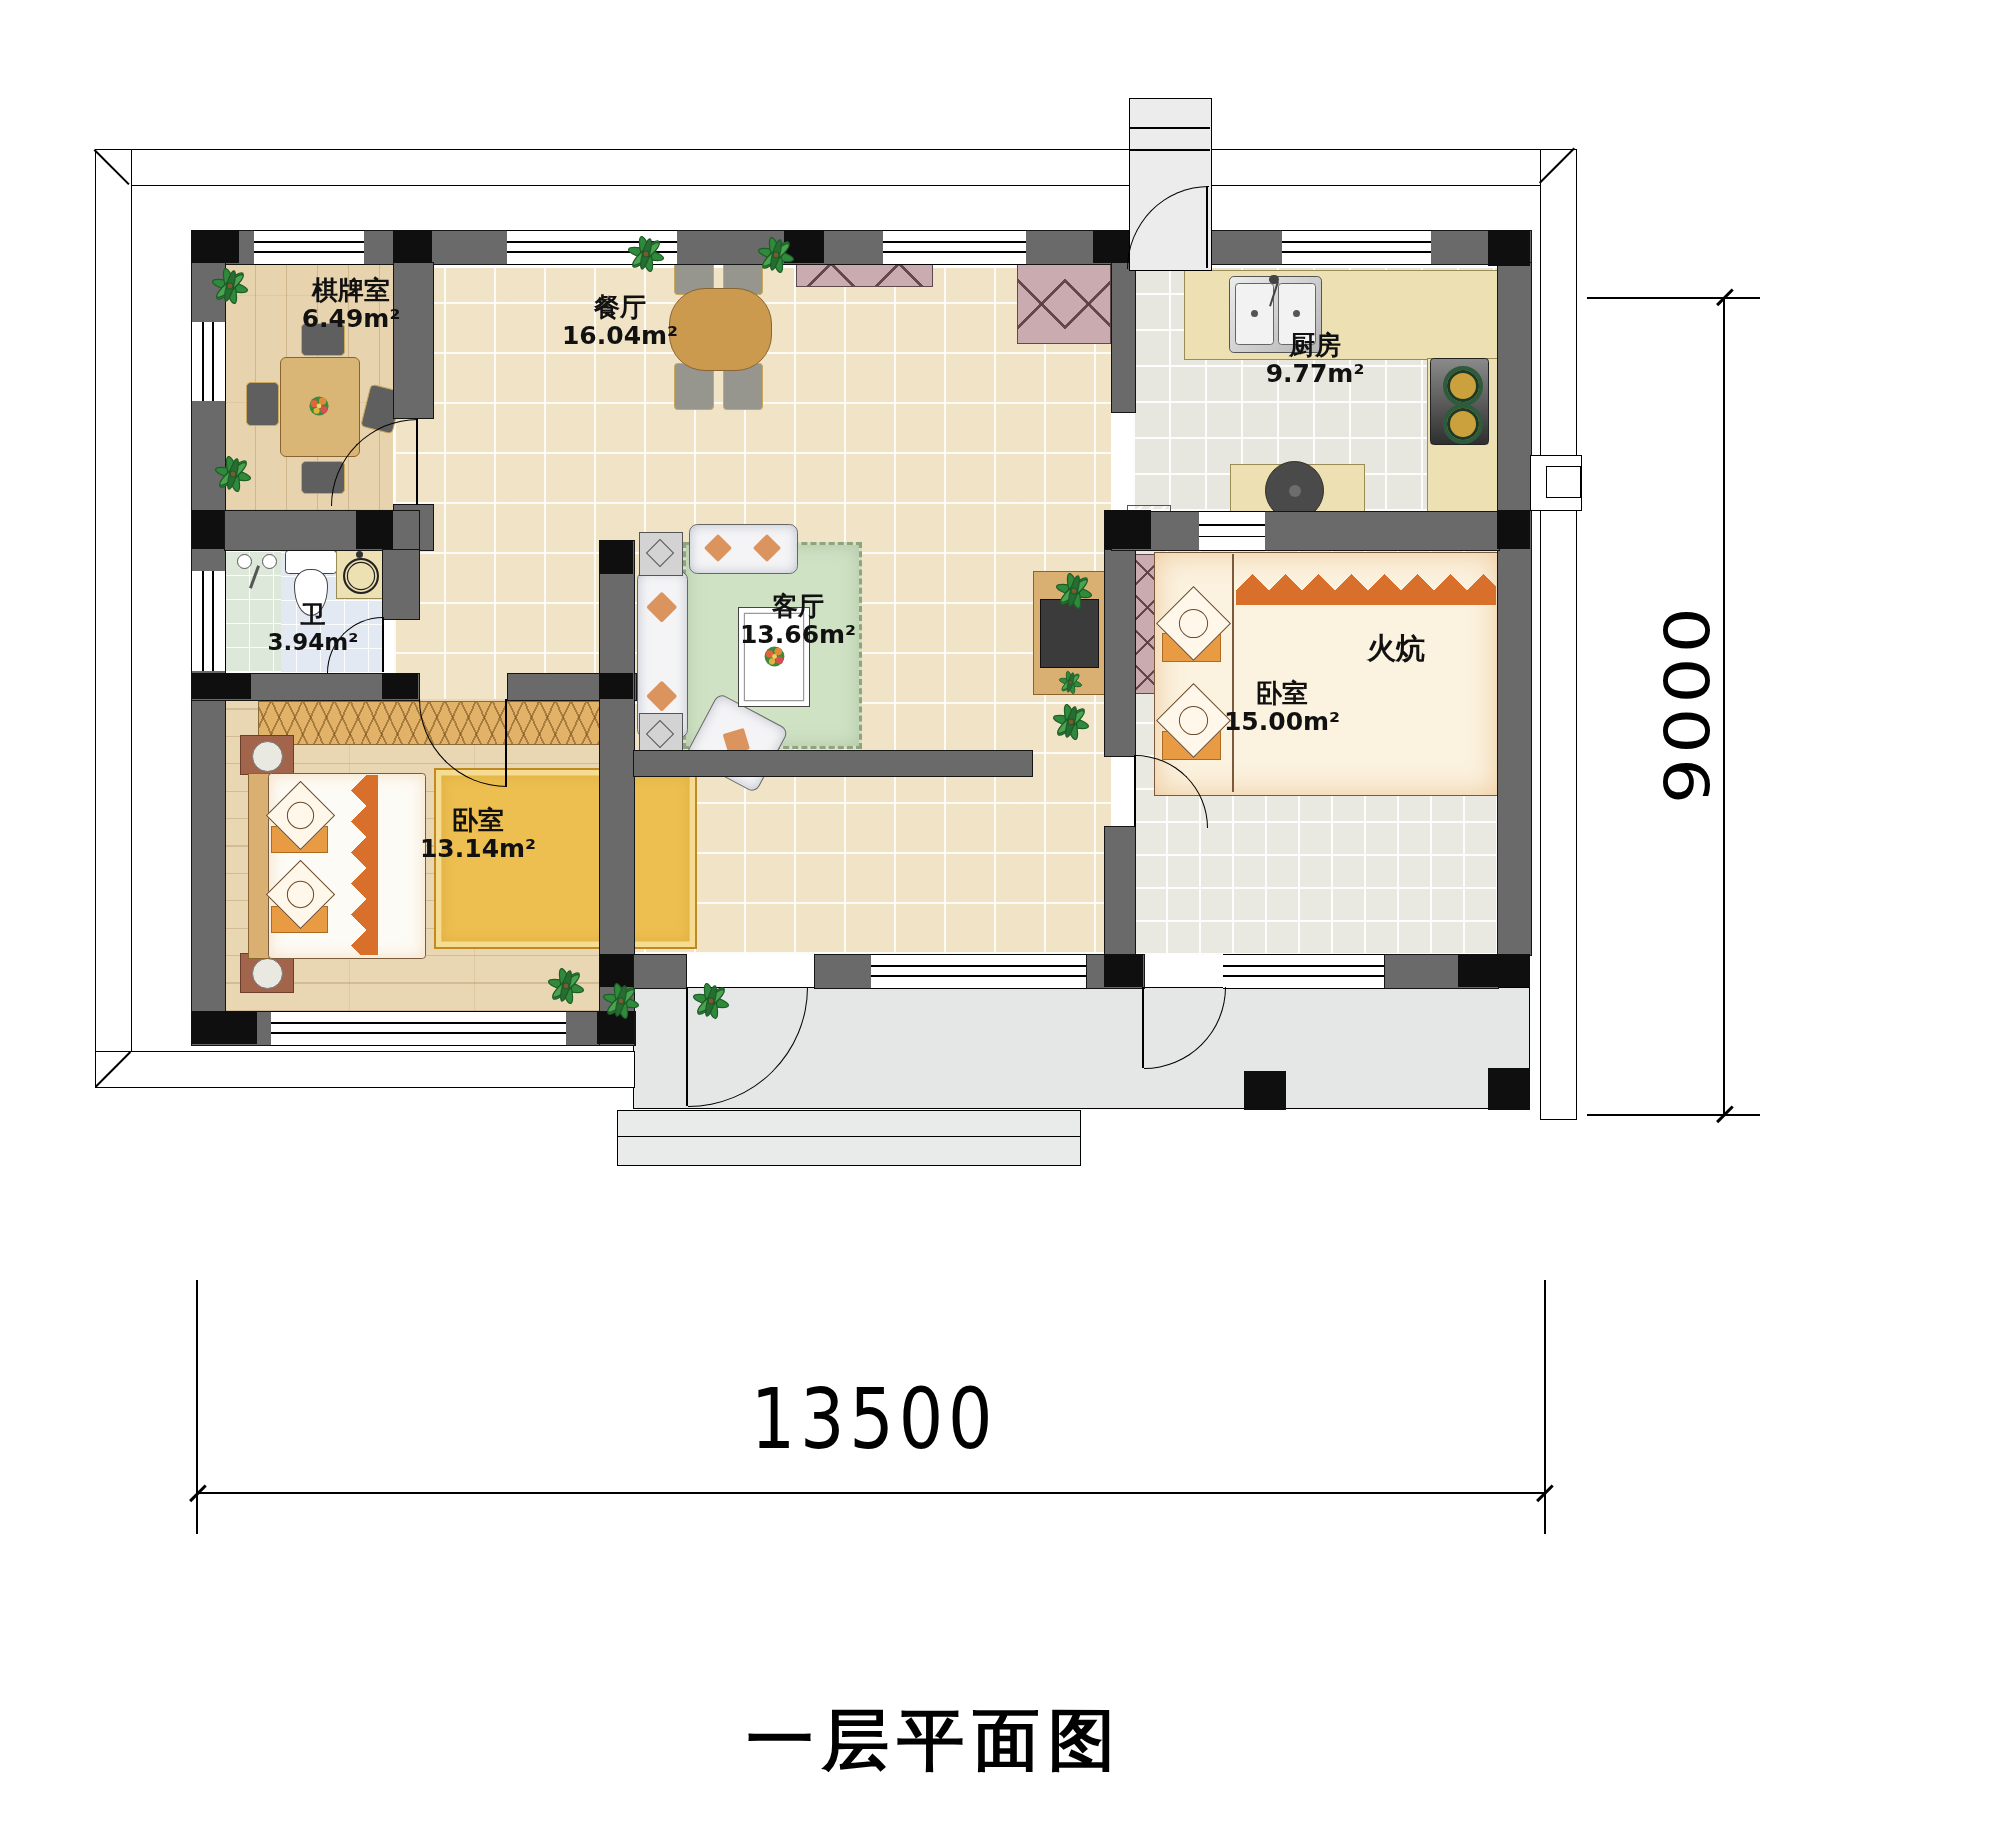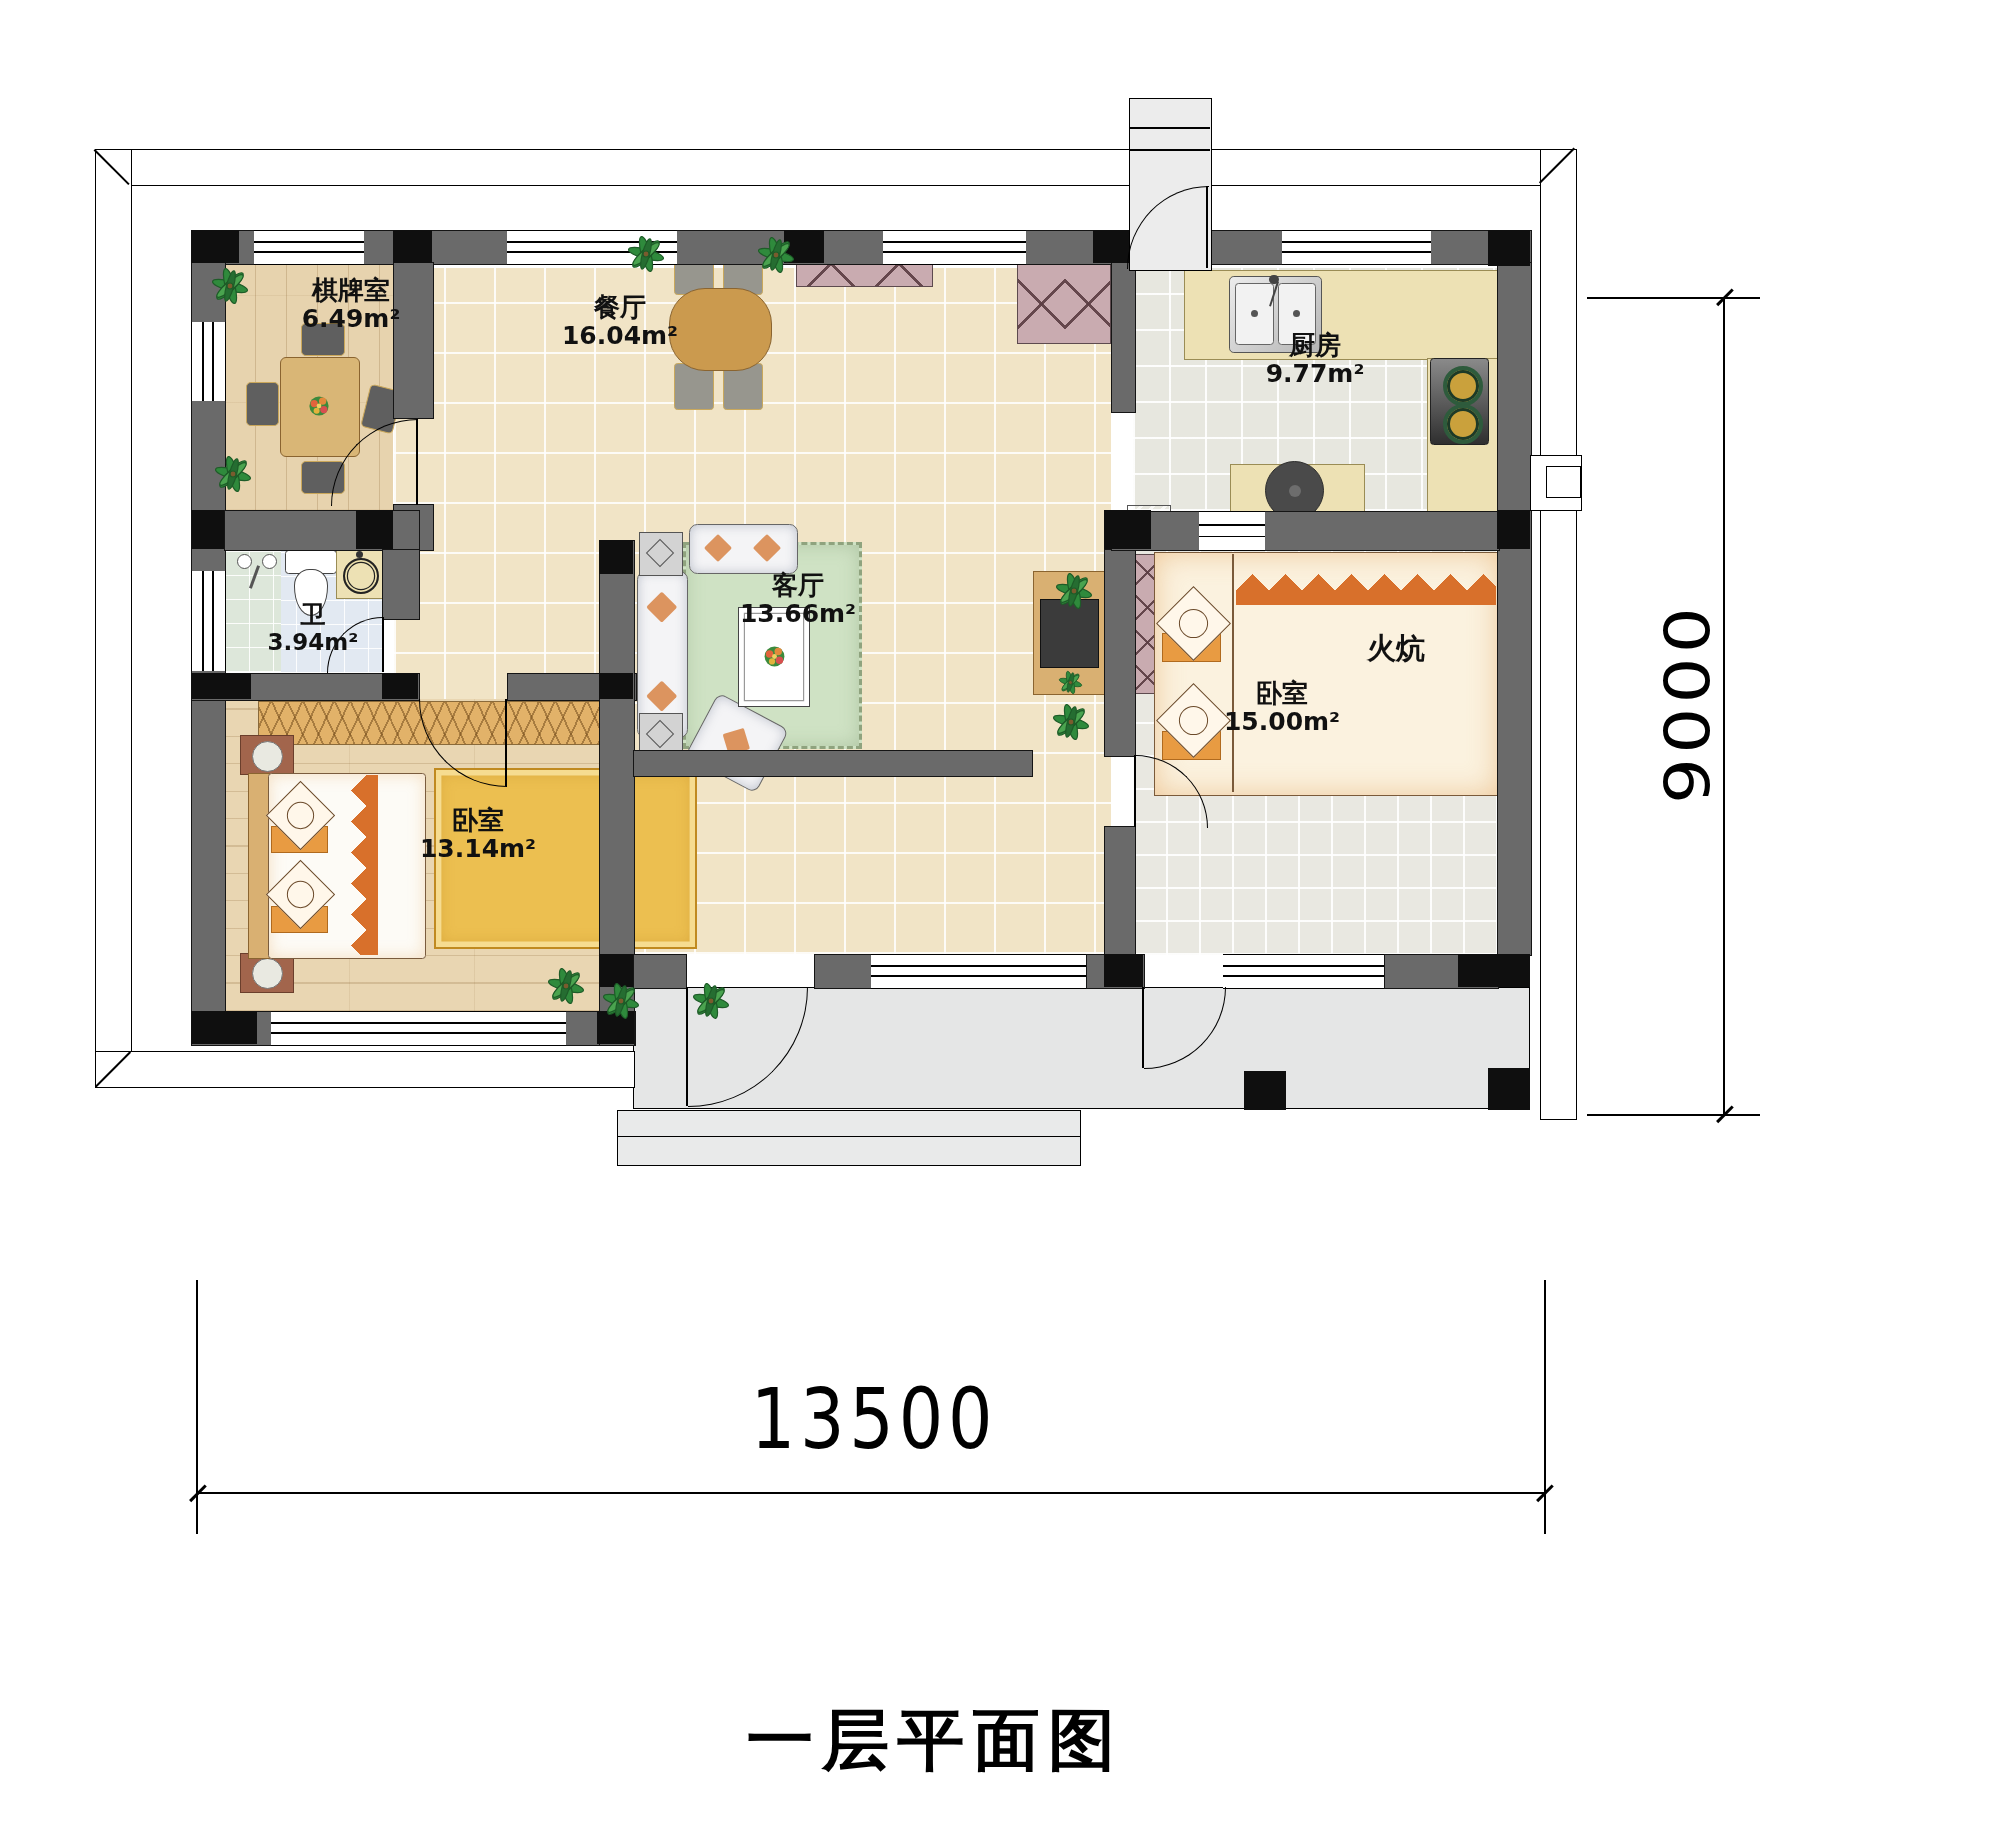--- a/index.html
+++ b/index.html
@@ -366,21 +366,21 @@
     <span class="rarea">16.04m²</span>
   </div>
   <div class="abs rlabel" style="left:1315px;top:331px;">
     <span class="rname">厨房</span>
     <span class="rarea">9.77m²</span>
   </div>
   <div class="abs rlabel" style="left:313px;top:601px;font-size:24px;">
     <span class="rname" style="font-size:25px;">卫</span>
     <span class="rarea" style="font-size:23px;">3.94m²</span>
   </div>
-  <div class="abs rlabel" style="left:798px;top:571px;">
+  <div class="abs rlabel" style="left:798px;top:592px;">
     <span class="rname">客厅</span>
     <span class="rarea">13.66m²</span>
   </div>
   <div class="abs rlabel" style="left:478px;top:806px;">
     <span class="rname">卧室</span>
     <span class="rarea">13.14m²</span>
   </div>
   <div class="abs rlabel" style="left:1282px;top:679px;">
     <span class="rname">卧室</span>
     <span class="rarea">15.00m²</span>

